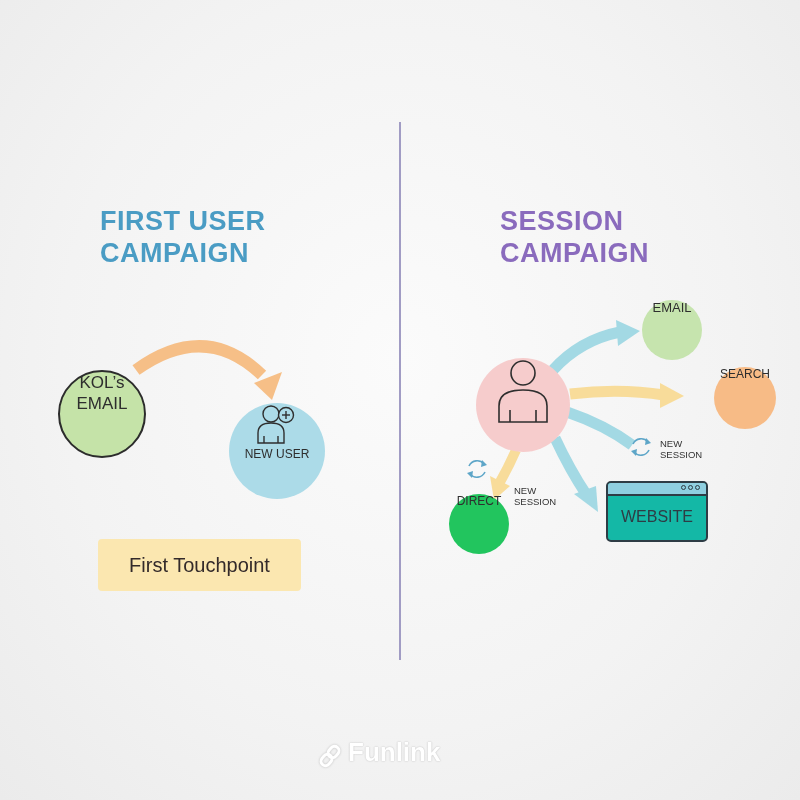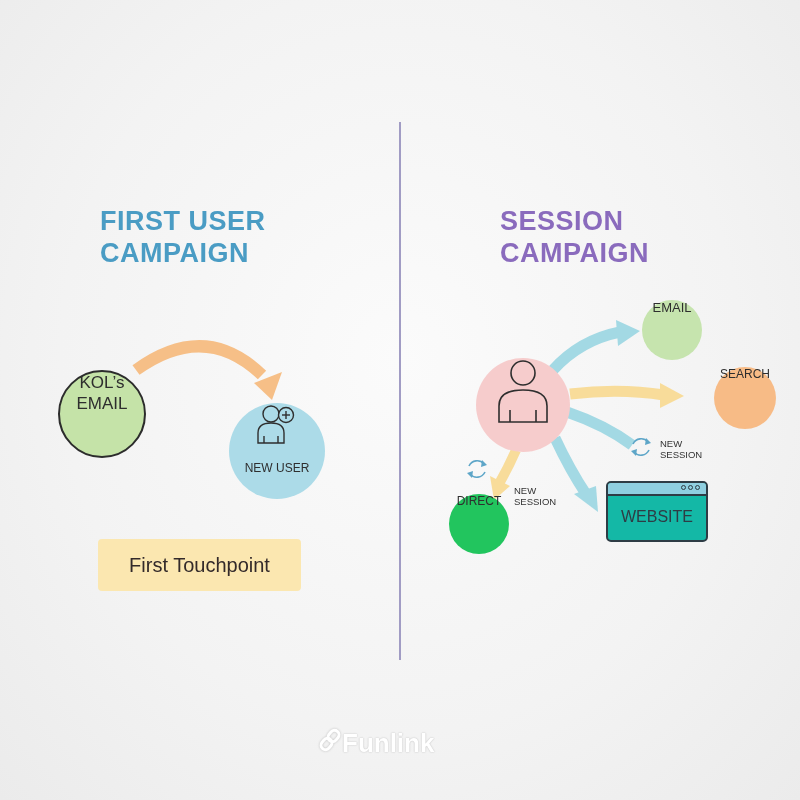--- a/index.html
+++ b/index.html
@@ -26,21 +26,21 @@
     }
     .kol {
       left: 58px; top: 370px; width: 84px; height: 84px;
       background: #c5e3a8; border: 2px solid #2c2c2c;
       font-size: 17px; line-height: 21px;
     }
     .newuser {
       left: 229px; top: 403px; width: 96px; height: 96px;
       background: #acdbe8; font-size: 12px;
     }
-    .newuser .label { margin-top: 16px; }
+    .newuser .label { margin-top: 2px; }
     .touch {
       position: absolute; left: 98px; top: 539px; width: 203px; height: 52px;
       background: #fbe7b0; border-radius: 4px;
       display: flex; align-items: center; justify-content: center;
       font-size: 20px; color: #332a2a;
     }
     .user-center {
       left: 476px; top: 358px; width: 94px; height: 94px;
       background: #f6cccc;
     }
@@ -75,21 +75,21 @@
     .website .label {
       text-align: center; font-size: 16px; color: #2e3c45; margin-top: 12px;
     }
     .session-note {
       position: absolute; font-size: 9.5px; line-height: 11px; color: #333; text-align: left;
     }
     .note1 { left: 660px; top: 438px; }
     .note2 { left: 514px; top: 485px; }
     .brand {
       position: absolute; left: 318px; top: 728px; width: 150px; height: 40px;
-      display: flex; align-items: flex-start; 
+      display: flex; align-items: flex-end; gap: 6px;
       color: #ffffff; font-weight: bold; font-size: 26px;
       text-shadow: 0 0 2px #cfcfcf, 0 0 1px #bdbdbd;
     }
     svg.overlay { position: absolute; left: 0; top: 0; }
   </style>
 </head>
 <body>
 
 <div class="title title-left">
   <div>FIRST USER</div>

